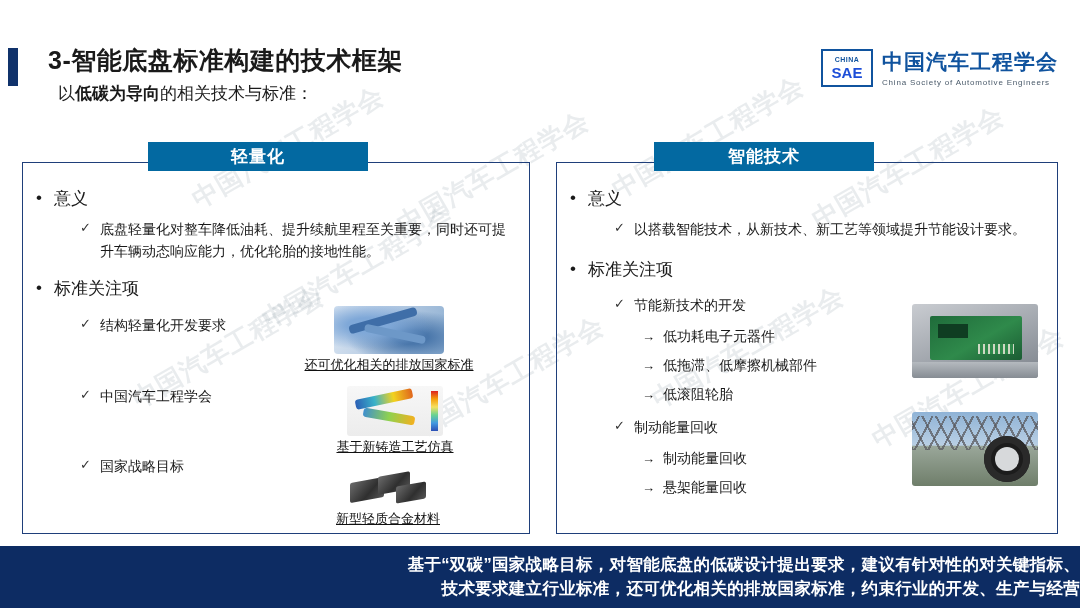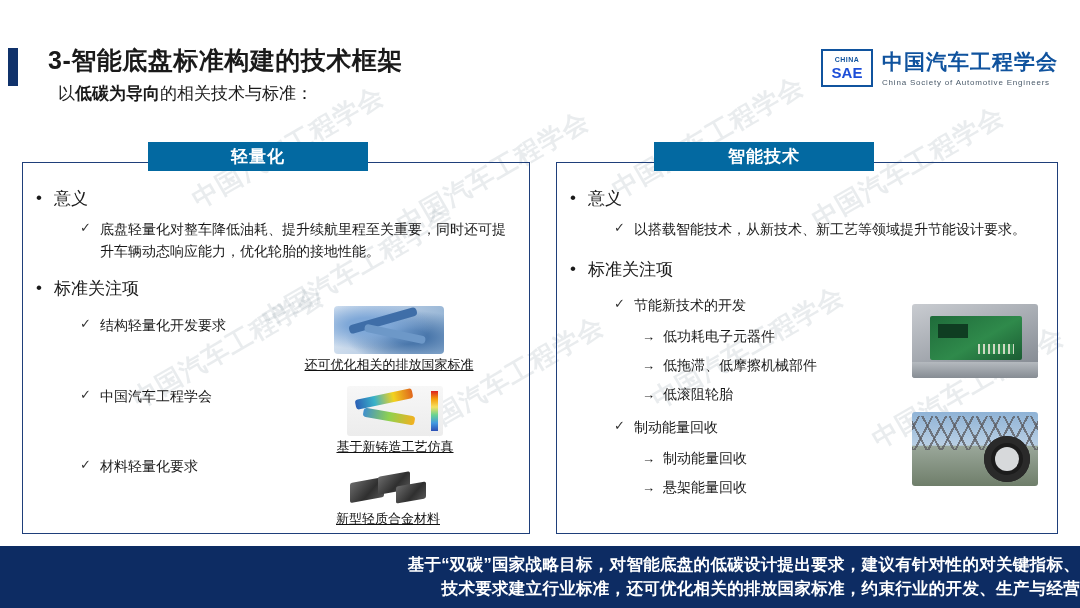--- a/index.html
+++ b/index.html
@@ -237,21 +237,21 @@
   <div class="l2" style="margin-top:14px;">
     <span class="chk">✓</span>
     <span class="txt">结构轻量化开发要求</span>
   </div>
   <div class="l2" style="margin-top:50px;">
     <span class="chk">✓</span>
     <span class="txt">中国汽车工程学会</span>
   </div>
   <div class="l2" style="margin-top:48px;">
     <span class="chk">✓</span>
-    <span class="txt">材料轻量化要求</span>
+    <span class="txt">国家战略目标</span>
   </div>
 </div>
 
 <div class="img-block" style="left:274px; top:306px; width:230px;">
   <div class="ph ph-susp"></div>
   <div class="img-cap">还可优化相关的排放国家标准</div>
 </div>
 <div class="img-block" style="left:290px; top:386px; width:210px;">
   <div class="ph ph-cae">
     <div class="m1"></div>

